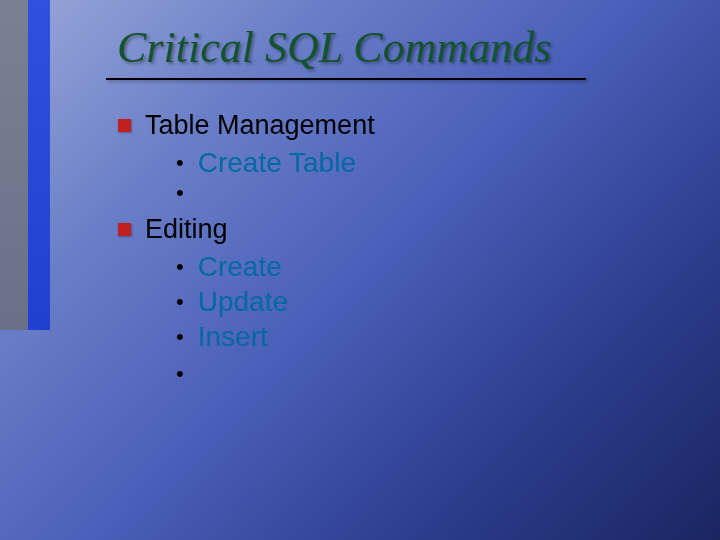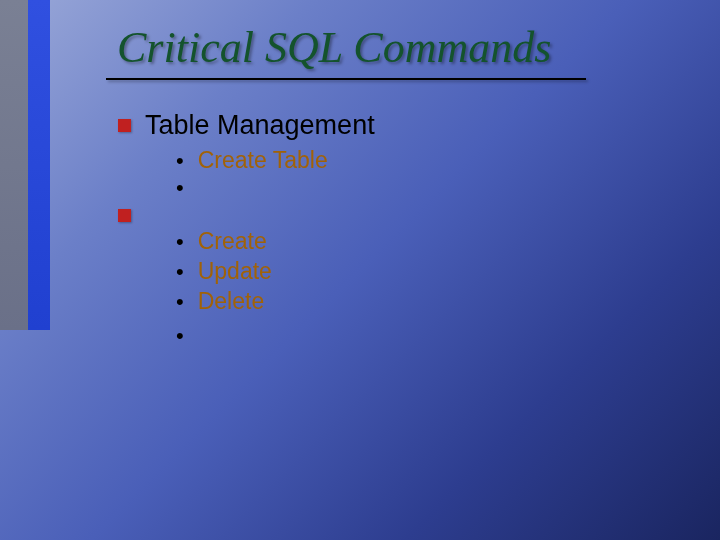--- a/index.html
+++ b/index.html
@@ -82,22 +82,22 @@
     align-items: center;
     margin-bottom: 3px;
   }
   .dot-bullet {
     font-size: 22px;
     color: #000;
     margin-right: 14px;
     line-height: 1;
   }
   .sub-text {
-    font-size: 23px;
-    color: #a16207;
+    font-size: 28px;
+    color: #0369a1;
   }
 </style>
 </head>
 <body>
 
 <div class="sidebar">
   <div class="sidebar-gray"></div>
   <div class="sidebar-blue"></div>
 </div>
 
@@ -118,33 +118,34 @@
       </div>
       <div class="sub-item">
         <span class="dot-bullet">•</span>
       </div>
     </div>
   </div>
 
   <div class="section">
     <div class="section-header">
       <div class="red-bullet"></div>
+      <div class="section-title">Editing</div>
     </div>
     <div class="sub-list">
       <div class="sub-item">
         <span class="dot-bullet">•</span>
         <span class="sub-text">Create</span>
       </div>
       <div class="sub-item">
         <span class="dot-bullet">•</span>
         <span class="sub-text">Update</span>
       </div>
       <div class="sub-item">
         <span class="dot-bullet">•</span>
-        <span class="sub-text">Delete</span>
+        <span class="sub-text">Insert</span>
       </div>
     </div>
   </div>
 
   <div class="section">
     <div class="sub-list">
       <div class="sub-item">
         <span class="dot-bullet">•</span>
       </div>
     </div>

